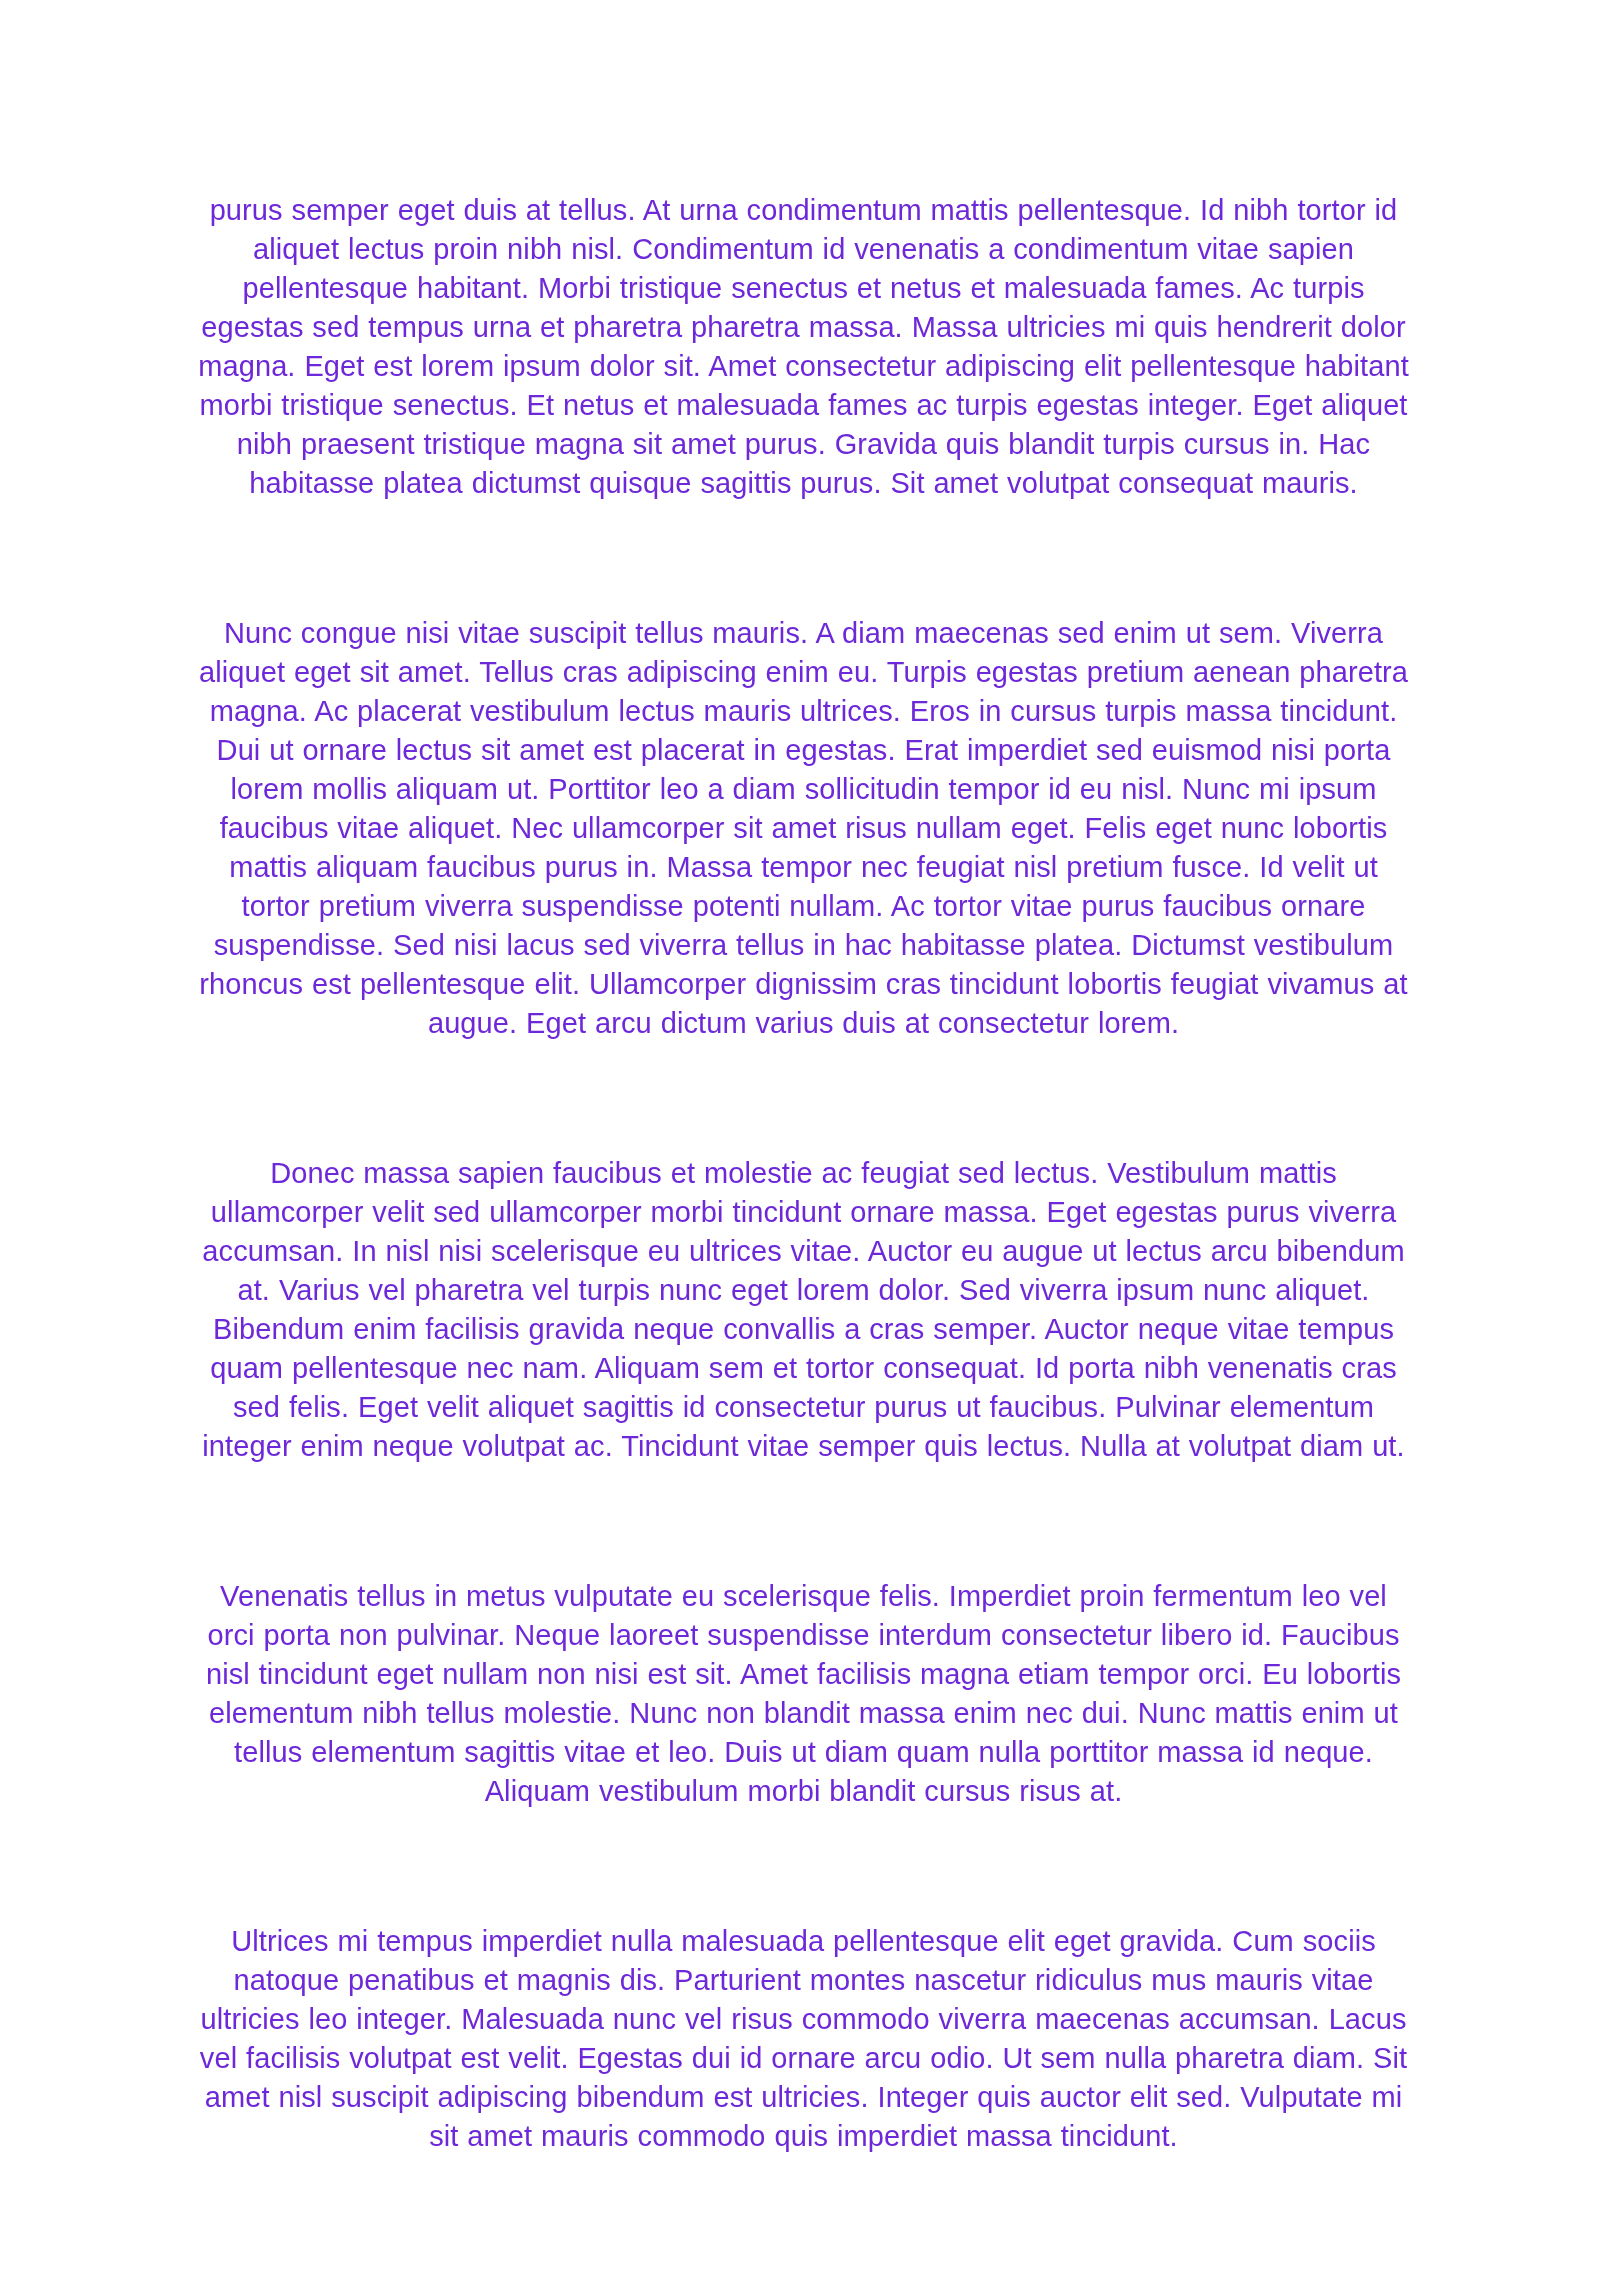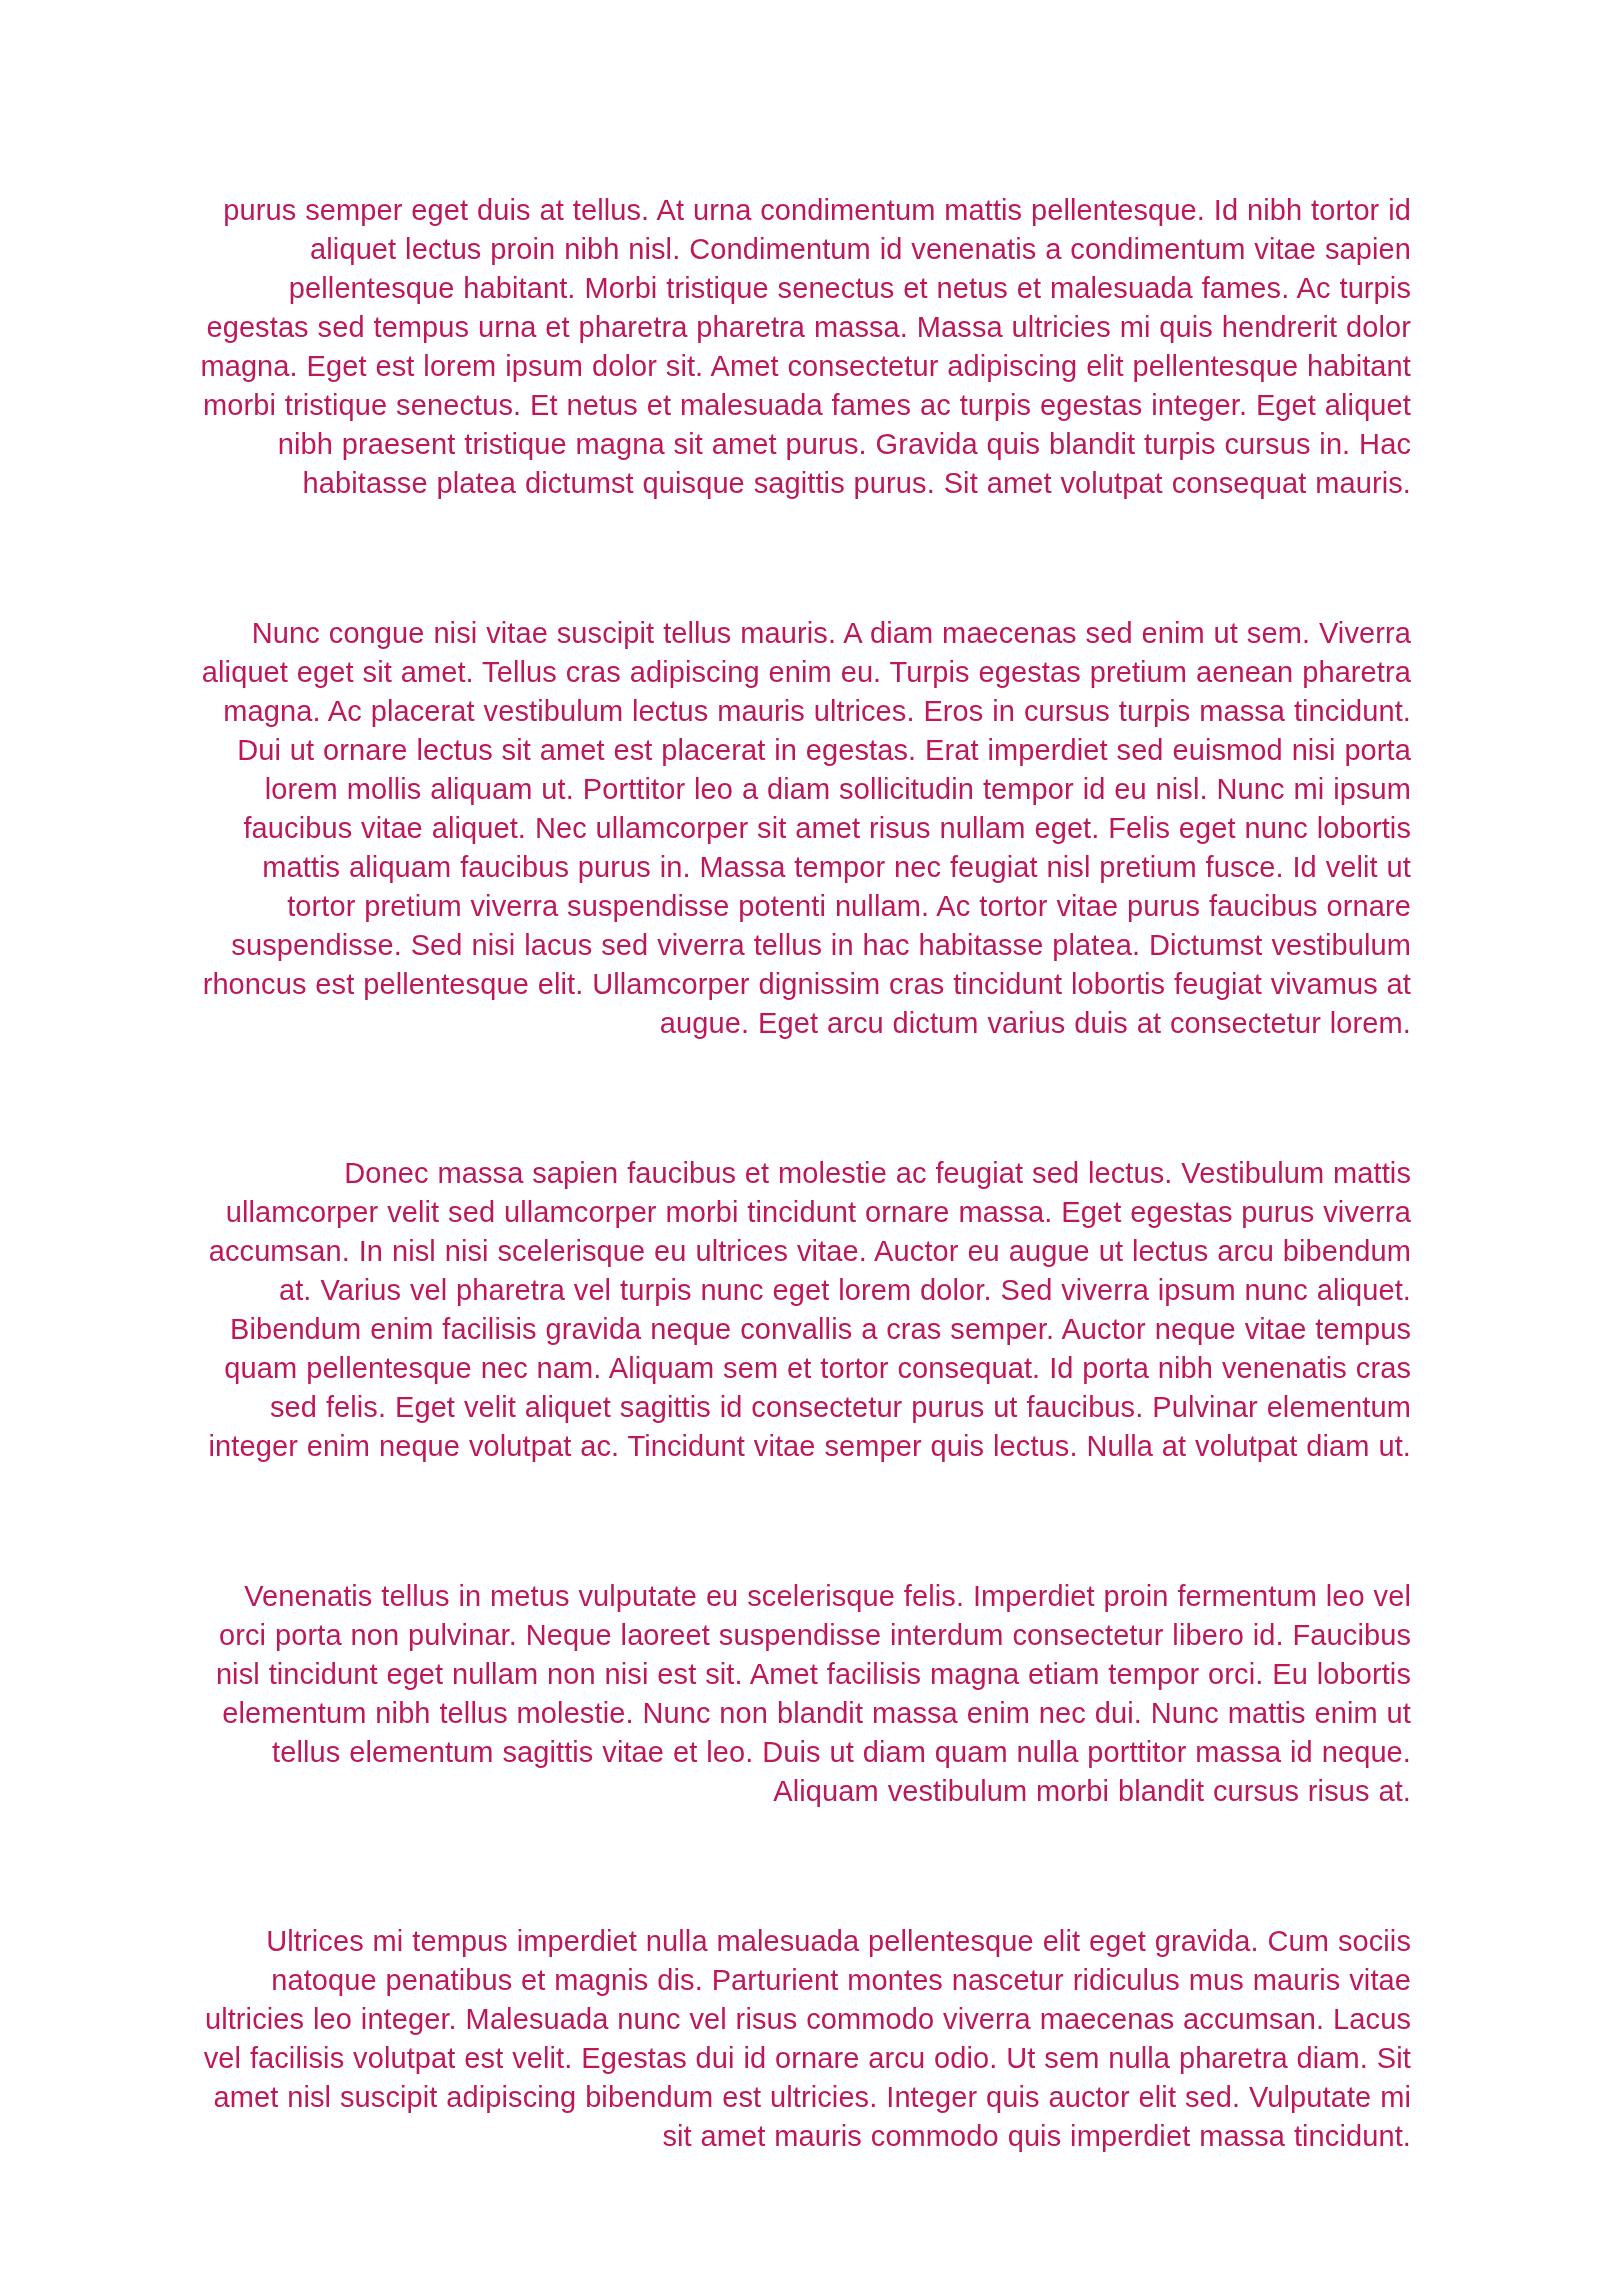--- a/index.html
+++ b/index.html
@@ -21,22 +21,22 @@
     width: 1623px;
     height: 2295px;
     background: #ffffff;
     box-sizing: border-box;
     padding: 191px 196px 0 196px;
   }
   .page p {
     margin: 0 16px 111px 0;
     font-size: 29px;
     line-height: 39px;
-    color: #be185d;
-    text-align: right;
+    color: #6d28d9;
+    text-align: center;
     letter-spacing: 0.1px;
     word-spacing: 0.7px;
   }
 </style>
 </head>
 <body>
 
 <div class="page">
   <p>purus semper eget duis at tellus. At urna condimentum mattis pellentesque. Id nibh tortor id aliquet lectus proin nibh nisl. Condimentum id venenatis a condimentum vitae sapien pellentesque habitant. Morbi tristique senectus et netus et malesuada fames. Ac turpis egestas sed tempus urna et pharetra pharetra massa. Massa ultricies mi quis hendrerit dolor magna. Eget est lorem ipsum dolor sit. Amet consectetur adipiscing elit pellentesque habitant morbi tristique senectus. Et netus et malesuada fames ac turpis egestas integer. Eget aliquet nibh praesent tristique magna sit amet purus. Gravida quis blandit turpis cursus in. Hac habitasse platea dictumst quisque sagittis purus. Sit amet volutpat consequat mauris.</p>
   <p>Nunc congue nisi vitae suscipit tellus mauris. A diam maecenas sed enim ut sem. Viverra aliquet eget sit amet. Tellus cras adipiscing enim eu. Turpis egestas pretium aenean pharetra magna. Ac placerat vestibulum lectus mauris ultrices. Eros in cursus turpis massa tincidunt. Dui ut ornare lectus sit amet est placerat in egestas. Erat imperdiet sed euismod nisi porta lorem mollis aliquam ut. Porttitor leo a diam sollicitudin tempor id eu nisl. Nunc mi ipsum faucibus vitae aliquet. Nec ullamcorper sit amet risus nullam eget. Felis eget nunc lobortis mattis aliquam faucibus purus in. Massa tempor nec feugiat nisl pretium fusce. Id velit ut tortor pretium viverra suspendisse potenti nullam. Ac tortor vitae purus faucibus ornare suspendisse. Sed nisi lacus sed viverra tellus in hac habitasse platea. Dictumst vestibulum rhoncus est pellentesque elit. Ullamcorper dignissim cras tincidunt lobortis feugiat vivamus at augue. Eget arcu dictum varius duis at consectetur lorem.</p>

